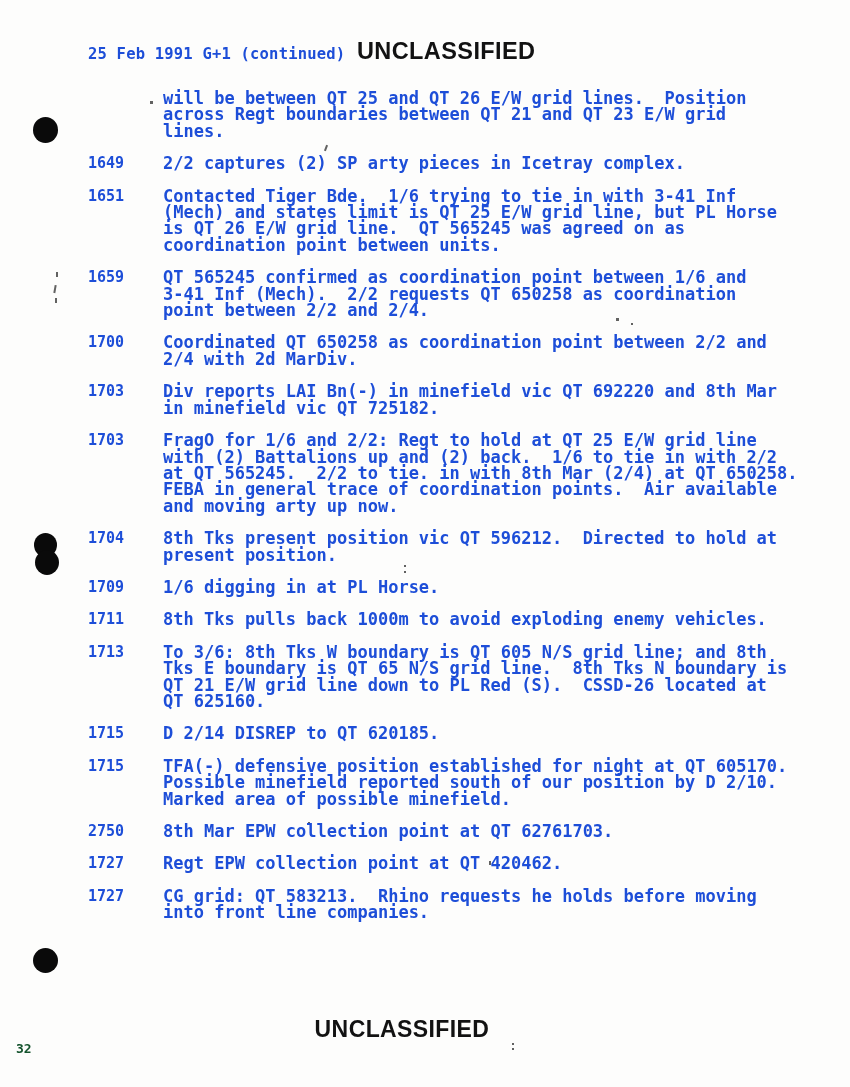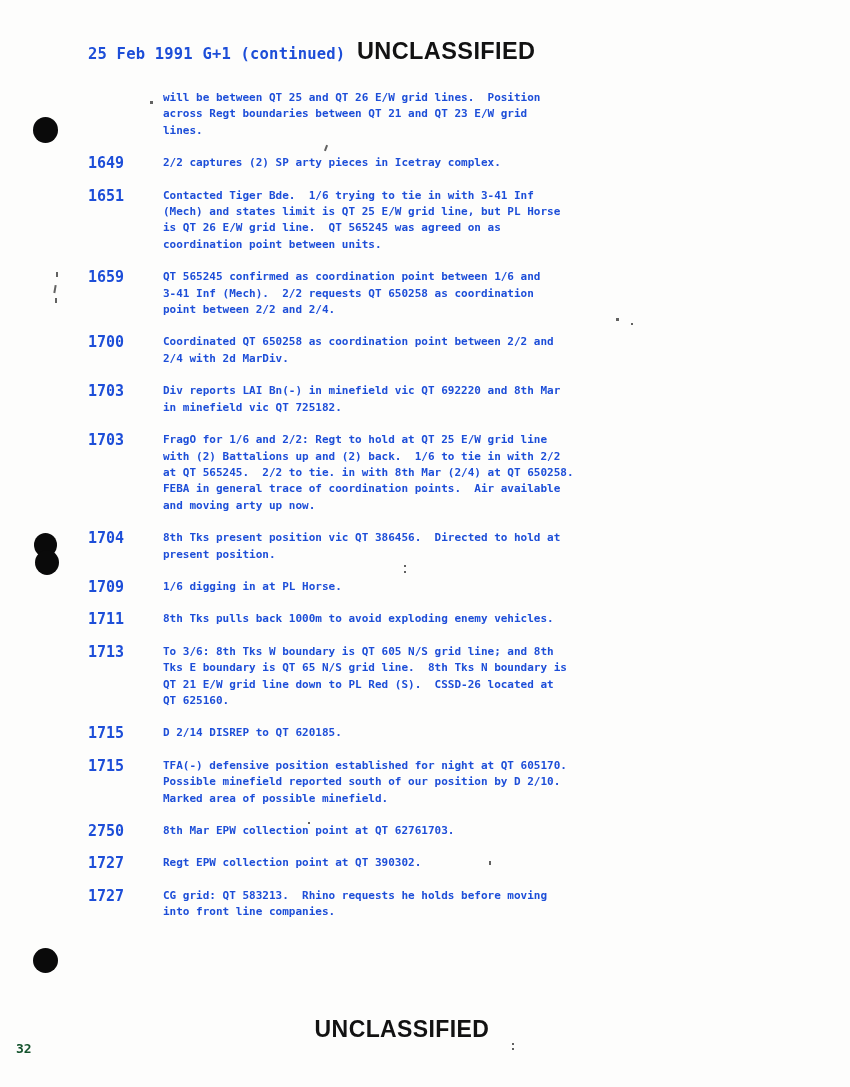--- a/index.html
+++ b/index.html
@@ -13,21 +13,21 @@
   .hdr-date{position:absolute;left:88px;top:45px;font-size:15.5px;letter-spacing:.2px;}
   .hdr-class{
     position:absolute;left:357px;top:38px;
     font-family:"Liberation Sans", sans-serif;font-weight:700;
     font-size:23.5px;color:#121212;letter-spacing:.4px;
   }
   
   .log{position:absolute;left:88px;top:90px;width:700px;}
   .row{display:flex;margin:0 0 16px 0;}
   .time{flex:none;width:75px;font-size:15px;line-height:16.4px;}
-  .text{flex:1;font-size:11px;line-height:16.4px;white-space:pre;}
+  .text{flex:1;font-size:17px;line-height:16.4px;white-space:pre;}
   
   .ftr-class{
     position:absolute;left:0;top:1016px;width:804px;text-align:center;
     font-family:"Liberation Sans", sans-serif;font-weight:700;
     font-size:23px;color:#121212;letter-spacing:.4px;
   }
   .ftr-page{
     position:absolute;left:16px;top:1041px;width:800px;
     font-size:13px;font-weight:700;color:#14532d;
   }
@@ -119,21 +119,21 @@
     <span class="time mono">1703</span>
     <span class="text mono">FragO for 1/6 and 2/2: Regt to hold at QT 25 E/W grid line
 with (2) Battalions up and (2) back.  1/6 to tie in with 2/2
 at QT 565245.  2/2 to tie. in with 8th Mar (2/4) at QT 650258.
 FEBA in general trace of coordination points.  Air available
 and moving arty up now.</span>
   </div>
 
   <div class="row">
     <span class="time mono">1704</span>
-    <span class="text mono">8th Tks present position vic QT 386456.  Directed to hold at
+    <span class="text mono">8th Tks present position vic QT 596212.  Directed to hold at
 present position.</span>
   </div>
 
   <div class="row">
     <span class="time mono">1709</span>
     <span class="text mono">1/6 digging in at PL Horse.</span>
   </div>
 
   <div class="row">
     <span class="time mono">1711</span>
@@ -160,21 +160,21 @@
 Marked area of possible minefield.</span>
   </div>
 
   <div class="row">
     <span class="time mono">2750</span>
     <span class="text mono">8th Mar EPW collection point at QT 62761703.</span>
   </div>
 
   <div class="row">
     <span class="time mono">1727</span>
-    <span class="text mono">Regt EPW collection point at QT 390302.</span>
+    <span class="text mono">Regt EPW collection point at QT 420462.</span>
   </div>
 
   <div class="row">
     <span class="time mono">1727</span>
     <span class="text mono">CG grid: QT 583213.  Rhino requests he holds before moving
 into front line companies.</span>
   </div>
 
 
 </div>

